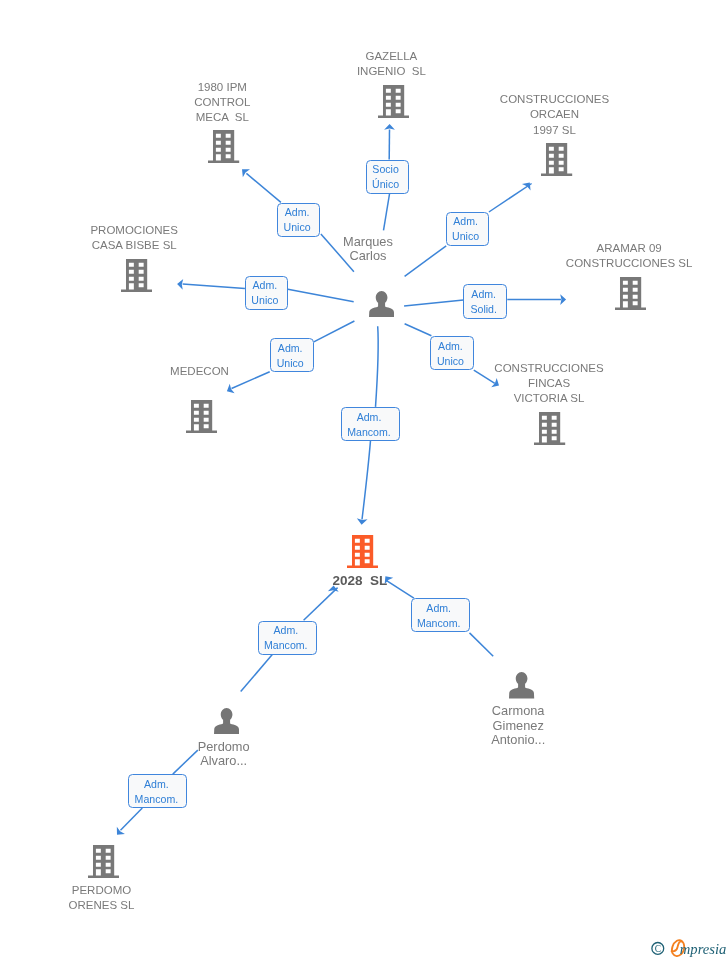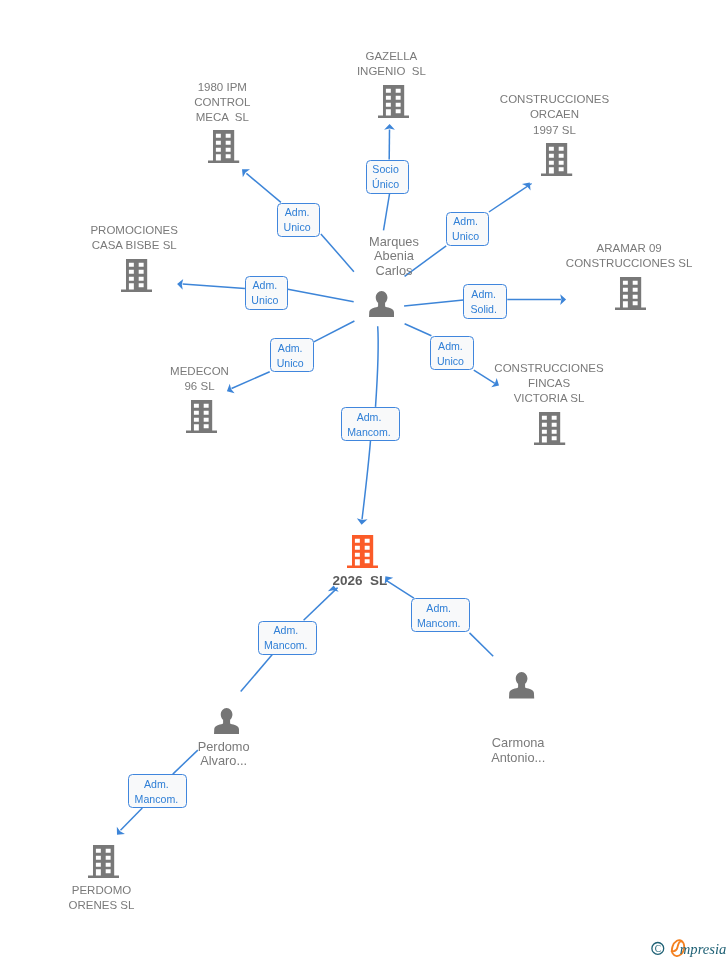--- a/index.html
+++ b/index.html
@@ -88,51 +88,51 @@
       <div class="nd" style="left: 0px; top: 0px;">
         <div class="nd-icon" style="left: 615.2px; top: 276.8px;"><svg width="31.2" height="33.2" viewBox="0 0 31.2 33.2">
             <path d="M5.0 0 H26.2 V30.6 H31.2 V33.2 H0 V30.6 H5.0 Z M7.9 3.85 H12.850000000000001 V7.85 H7.9 Z M17.7 3.85 H22.65 V7.85 H17.7 Z M7.9 10.8 H12.850000000000001 V14.8 H7.9 Z M17.7 10.8 H22.65 V14.8 H17.7 Z M7.9 17.75 H12.850000000000001 V21.75 H7.9 Z M17.7 17.75 H22.65 V21.75 H17.7 Z M7.9 24.2 H12.85 V30.6 H7.9 Z M17.7 24.2 H22.65 V28.2 H17.7 Z" fill="#787878" fill-rule="evenodd"></path>
           </svg></div>
         <div class="nd-label" style="width: 300px; left: 479.1px; top: 241.1px;"><div>ARAMAR 09</div><div>CONSTRUCCIONES SL</div></div>
       </div>
       <div class="nd" style="left: 0px; top: 0px;">
         <div class="nd-icon" style="left: 186.3px; top: 400.1px;"><svg width="31.2" height="33.2" viewBox="0 0 31.2 33.2">
             <path d="M5.0 0 H26.2 V30.6 H31.2 V33.2 H0 V30.6 H5.0 Z M7.9 3.85 H12.850000000000001 V7.85 H7.9 Z M17.7 3.85 H22.65 V7.85 H17.7 Z M7.9 10.8 H12.850000000000001 V14.8 H7.9 Z M17.7 10.8 H22.65 V14.8 H17.7 Z M7.9 17.75 H12.850000000000001 V21.75 H7.9 Z M17.7 17.75 H22.65 V21.75 H17.7 Z M7.9 24.2 H12.85 V30.6 H7.9 Z M17.7 24.2 H22.65 V28.2 H17.7 Z" fill="#787878" fill-rule="evenodd"></path>
           </svg></div>
-        <div class="nd-label" style="width: 300px; left: 49.5px; top: 364.4px;"><div>MEDECON</div><div>96 SL</div></div>
+        <div class="nd-label" style="width: 300px; left: 49.5px; top: 364.4px;"><div>MEDECON</div></div>
       </div>
       <div class="nd" style="left: 0px; top: 0px;">
         <div class="nd-icon" style="left: 534.4px; top: 411.9px;"><svg width="31.2" height="33.2" viewBox="0 0 31.2 33.2">
             <path d="M5.0 0 H26.2 V30.6 H31.2 V33.2 H0 V30.6 H5.0 Z M7.9 3.85 H12.850000000000001 V7.85 H7.9 Z M17.7 3.85 H22.65 V7.85 H17.7 Z M7.9 10.8 H12.850000000000001 V14.8 H7.9 Z M17.7 10.8 H22.65 V14.8 H17.7 Z M7.9 17.75 H12.850000000000001 V21.75 H7.9 Z M17.7 17.75 H22.65 V21.75 H17.7 Z M7.9 24.2 H12.85 V30.6 H7.9 Z M17.7 24.2 H22.65 V28.2 H17.7 Z" fill="#787878" fill-rule="evenodd"></path>
           </svg></div>
         <div class="nd-label" style="width: 300px; left: 399px; top: 361.1px;"><div>CONSTRUCCIONES</div><div>FINCAS</div><div>VICTORIA SL</div></div>
       </div>
       <div class="nd" style="left: 0px; top: 0px;">
         <div class="nd-icon" style="left: 369px; top: 291px;"><svg width="25.2" height="26.4" viewBox="0 0 25.2 26.4">
             <path d="M12.6 0 C9.35 0 6.75 2.95 6.75 6.6 C6.75 10.25 9.35 13.2 12.6 13.2 C15.85 13.2 18.45 10.25 18.45 6.6 C18.45 2.95 15.85 0 12.6 0 Z M9.1 10.6 L9.1 15.0 C9.1 15.6 8.55 16.0 7.3 16.25 C5.25 16.7 3.3 17.3 2.0 18.15 C0.85 18.9 0.35 19.75 0.25 20.9 L0 26.4 L25.2 26.4 L24.95 20.9 C24.85 19.75 24.35 18.9 23.2 18.15 C21.9 17.3 19.95 16.7 17.9 16.25 C16.65 16.0 16.1 15.6 16.1 15.0 L16.1 10.6 Z" fill="#757575"></path>
           </svg></div>
-        <div class="nd-label person" style="width: 300px; left: 244px; top: 234.8px;"><div>Marques</div><div>Abenia</div><div>Carlos</div></div>
+        <div class="nd-label person" style="width: 300px; left: 218px; top: 234.8px;"><div>Marques</div><div>Carlos</div></div>
       </div>
       <div class="nd" style="left: 0px; top: 0px;">
         <div class="nd-icon" style="left: 346.8px; top: 534.6px;"><svg width="31.2" height="33.2" viewBox="0 0 31.2 33.2">
             <path d="M5.0 0 H26.2 V30.6 H31.2 V33.2 H0 V30.6 H5.0 Z M7.9 3.85 H12.850000000000001 V7.85 H7.9 Z M17.7 3.85 H22.65 V7.85 H17.7 Z M7.9 10.8 H12.850000000000001 V14.8 H7.9 Z M17.7 10.8 H22.65 V14.8 H17.7 Z M7.9 17.75 H12.850000000000001 V21.75 H7.9 Z M17.7 17.75 H22.65 V21.75 H17.7 Z M7.9 24.2 H12.85 V30.6 H7.9 Z M17.7 24.2 H22.65 V28.2 H17.7 Z" fill="#fb5b28" fill-rule="evenodd"></path>
           </svg></div>
-        <div class="nd-label focus" style="width: 300px; left: 209.8px; top: 573.3px;"><div>2026  SL</div></div>
+        <div class="nd-label focus" style="width: 300px; left: 209.8px; top: 573.3px;"><div>2028  SL</div></div>
       </div>
       <div class="nd" style="left: 0px; top: 0px;">
         <div class="nd-icon" style="left: 214px; top: 707.8px;"><svg width="25.2" height="26.4" viewBox="0 0 25.2 26.4">
             <path d="M12.6 0 C9.35 0 6.75 2.95 6.75 6.6 C6.75 10.25 9.35 13.2 12.6 13.2 C15.85 13.2 18.45 10.25 18.45 6.6 C18.45 2.95 15.85 0 12.6 0 Z M9.1 10.6 L9.1 15.0 C9.1 15.6 8.55 16.0 7.3 16.25 C5.25 16.7 3.3 17.3 2.0 18.15 C0.85 18.9 0.35 19.75 0.25 20.9 L0 26.4 L25.2 26.4 L24.95 20.9 C24.85 19.75 24.35 18.9 23.2 18.15 C21.9 17.3 19.95 16.7 17.9 16.25 C16.65 16.0 16.1 15.6 16.1 15.0 L16.1 10.6 Z" fill="#757575"></path>
           </svg></div>
         <div class="nd-label person" style="width: 300px; left: 73.7px; top: 739.7px;"><div>Perdomo</div><div>Alvaro...</div></div>
       </div>
       <div class="nd" style="left: 0px; top: 0px;">
         <div class="nd-icon" style="left: 509.4px; top: 672.2px;"><svg width="25.2" height="26.4" viewBox="0 0 25.2 26.4">
             <path d="M12.6 0 C9.35 0 6.75 2.95 6.75 6.6 C6.75 10.25 9.35 13.2 12.6 13.2 C15.85 13.2 18.45 10.25 18.45 6.6 C18.45 2.95 15.85 0 12.6 0 Z M9.1 10.6 L9.1 15.0 C9.1 15.6 8.55 16.0 7.3 16.25 C5.25 16.7 3.3 17.3 2.0 18.15 C0.85 18.9 0.35 19.75 0.25 20.9 L0 26.4 L25.2 26.4 L24.95 20.9 C24.85 19.75 24.35 18.9 23.2 18.15 C21.9 17.3 19.95 16.7 17.9 16.25 C16.65 16.0 16.1 15.6 16.1 15.0 L16.1 10.6 Z" fill="#757575"></path>
           </svg></div>
-        <div class="nd-label person" style="width: 300px; left: 368.2px; top: 704.1px; margin-top: 32px;"><div>Carmona</div><div>Antonio...</div></div>
+        <div class="nd-label person" style="width: 300px; left: 368.2px; top: 704.1px;"><div>Carmona</div><div>Gimenez</div><div>Antonio...</div></div>
       </div>
       <div class="nd" style="left: 0px; top: 0px;">
         <div class="nd-icon" style="left: 87.6px; top: 844.5px;"><svg width="31.2" height="33.2" viewBox="0 0 31.2 33.2">
             <path d="M5.0 0 H26.2 V30.6 H31.2 V33.2 H0 V30.6 H5.0 Z M7.9 3.85 H12.850000000000001 V7.85 H7.9 Z M17.7 3.85 H22.65 V7.85 H17.7 Z M7.9 10.8 H12.850000000000001 V14.8 H7.9 Z M17.7 10.8 H22.65 V14.8 H17.7 Z M7.9 17.75 H12.850000000000001 V21.75 H7.9 Z M17.7 17.75 H22.65 V21.75 H17.7 Z M7.9 24.2 H12.85 V30.6 H7.9 Z M17.7 24.2 H22.65 V28.2 H17.7 Z" fill="#787878" fill-rule="evenodd"></path>
           </svg></div>
         <div class="nd-label" style="width: 300px; left: -48.5px; top: 883.2px;"><div>PERDOMO</div><div>ORENES SL</div></div>
       </div>
     </div>
   <div id="badges">
       <div class="badge" style="left: 365.6px; top: 159.6px; width: 43px; height: 34px;">

